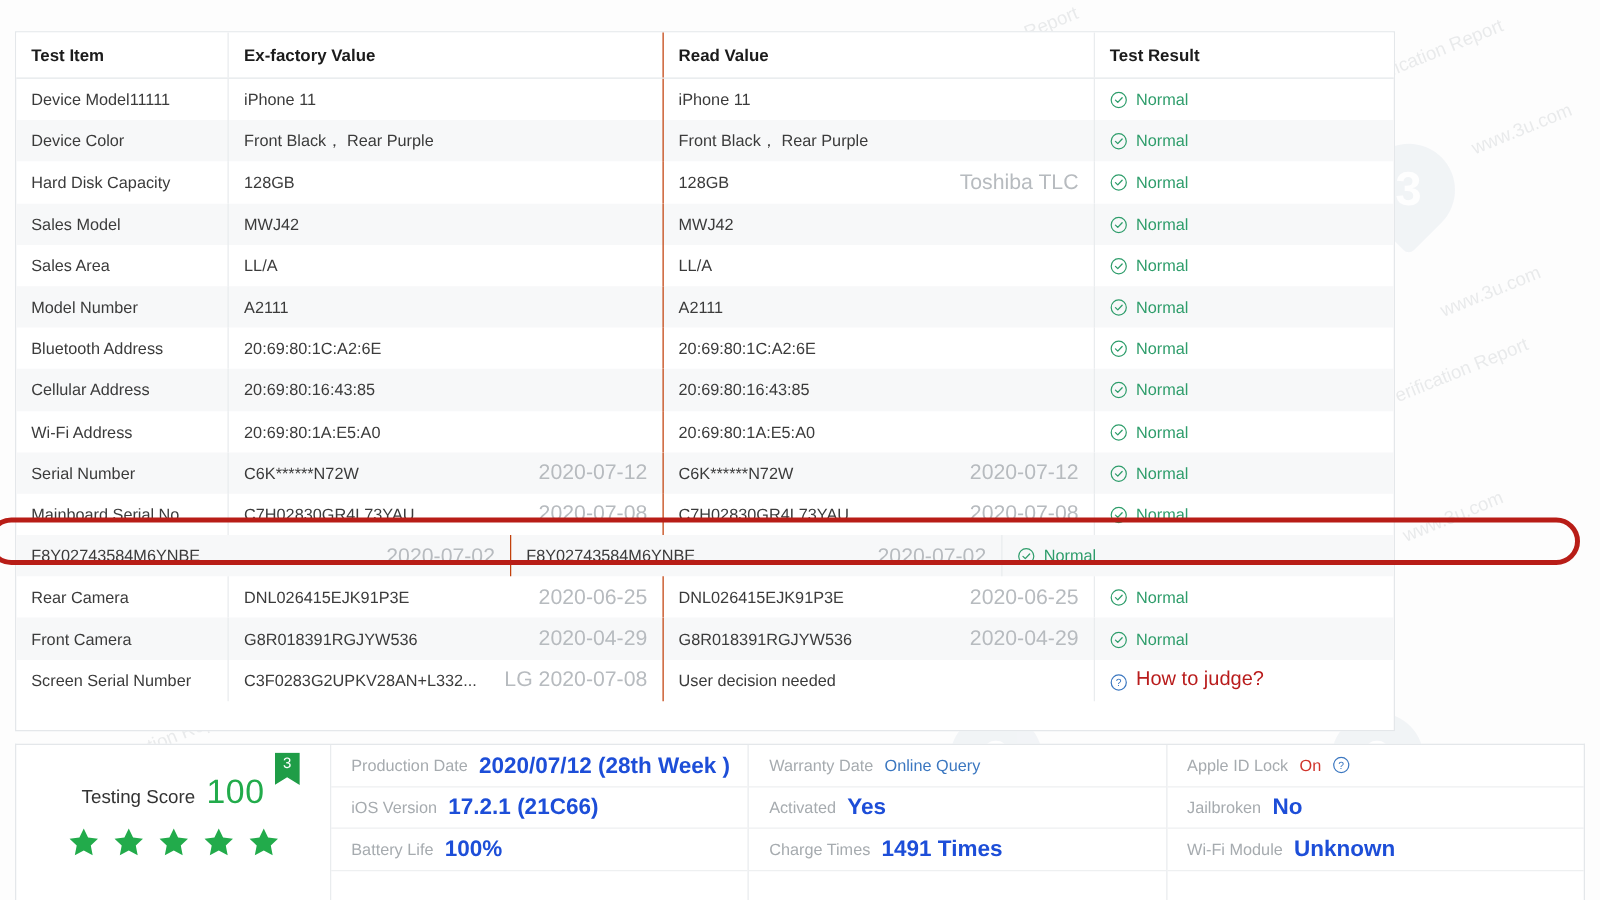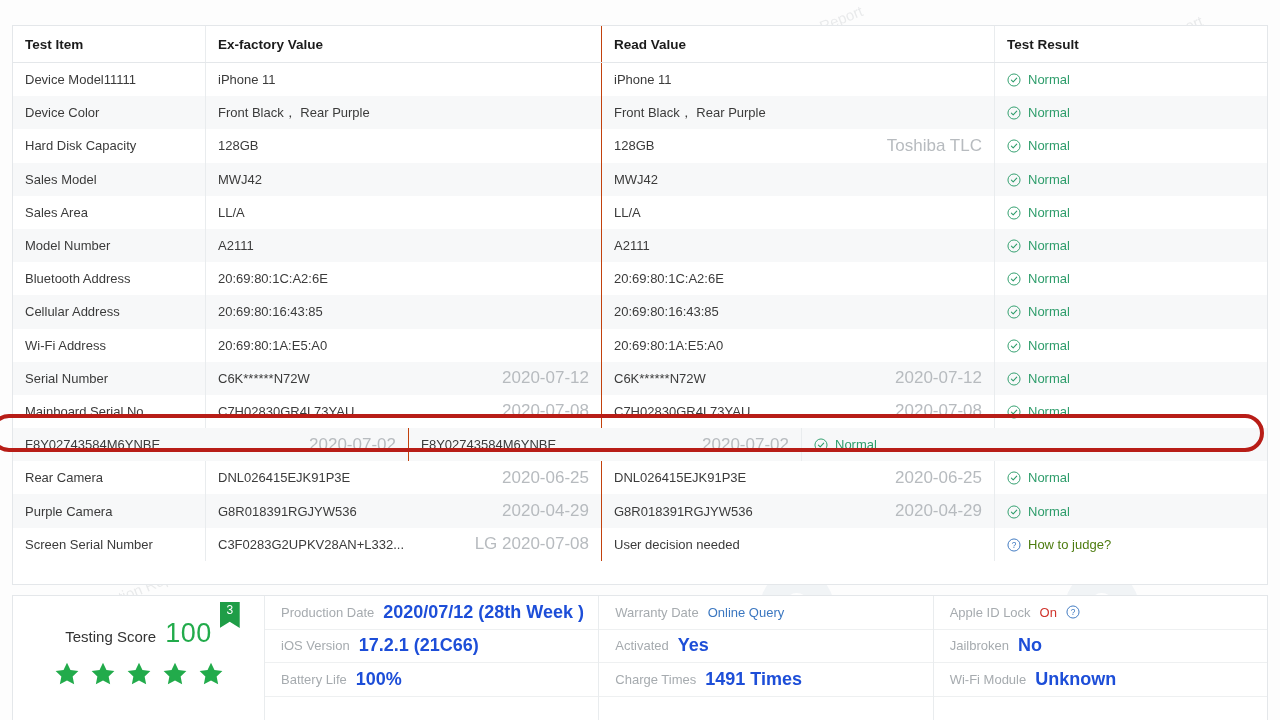--- a/index.html
+++ b/index.html
@@ -48,21 +48,21 @@
     font-size: 38px;
     font-weight: 700;
     font-family: "Liberation Sans", sans-serif;
     line-height: 1;
   }
 
   
   .table-card {
     position: absolute;
     left: 12px; top: 25px;
-    width: 1256px; height: 560px;
+    width: 1104px; height: 560px;
     background: #ffffff;
     border: 1px solid #e4e7ea;
     z-index: 10;
   }
   .row {
     display: flex;
     height: 33.2px;
     align-items: center;
     position: relative;
   }
@@ -99,21 +99,21 @@
     color: #b7bbbf;
     font-size: 17px;
     white-space: nowrap;
   }
   .result-inner {
     display: flex;
     align-items: flex-end;
     gap: 7px;
   }
   .ok-text { color: #2e9d6b; font-size: 13px; }
-  .link-text { color: #4d7c0f; font-size: 13px; }
+  .link-text { color: #b91c1c; font-size: 16px; }
 
   .ico {
     width: 14px; height: 14px;
     display: inline-block;
     flex: 0 0 14px;
   }
 
   
   .oval {
     position: absolute;
@@ -450,21 +450,21 @@
             <span class="result-inner">
               <svg class="ico" viewBox="0 0 16 16">
                 <circle cx="8" cy="8" r="6.9" fill="none" stroke="#2e9d6b" stroke-width="1.1"></circle>
                 <path d="M5 8.1 L7.1 10.2 L11.1 5.9" fill="none" stroke="#2e9d6b" stroke-width="1.2" stroke-linecap="round" stroke-linejoin="round"></path>
               </svg>
               <span class="ok-text">Normal</span>
             </span>
           </div>
         </div>
         <div class="row alt">
-          <div class="cell c-item">Purple Camera</div>
+          <div class="cell c-item">Front Camera</div>
           <div class="cell c-exf">G8R018391RGJYW536<span class="sub">2020-04-29</span></div>
           <div class="cell c-read">G8R018391RGJYW536<span class="sub">2020-04-29</span></div>
           <div class="cell c-result">
             <span class="result-inner">
               <svg class="ico" viewBox="0 0 16 16">
                 <circle cx="8" cy="8" r="6.9" fill="none" stroke="#2e9d6b" stroke-width="1.1"></circle>
                 <path d="M5 8.1 L7.1 10.2 L11.1 5.9" fill="none" stroke="#2e9d6b" stroke-width="1.2" stroke-linecap="round" stroke-linejoin="round"></path>
               </svg>
               <span class="ok-text">Normal</span>
             </span>

